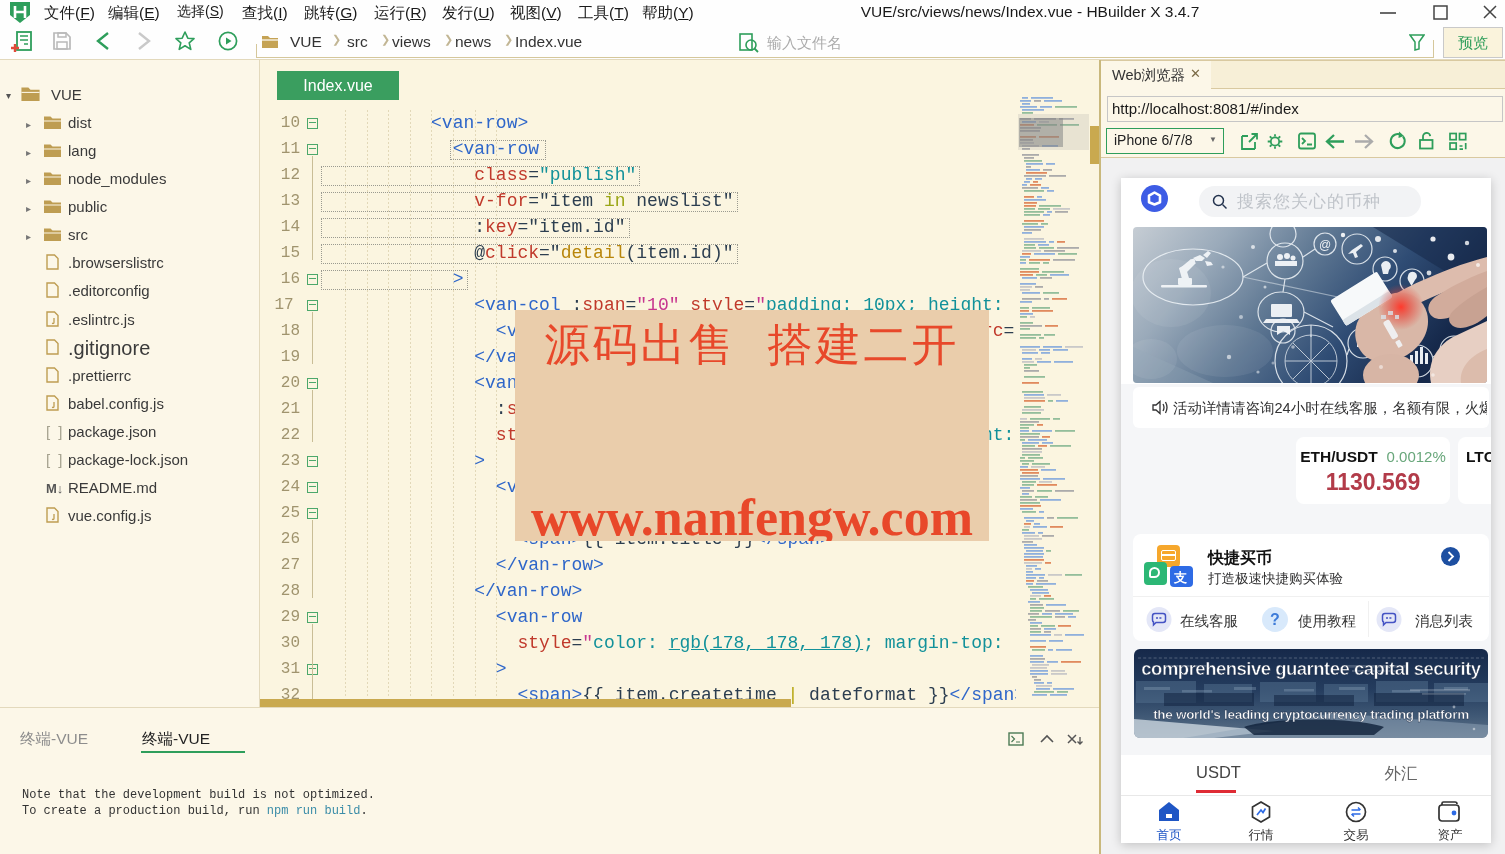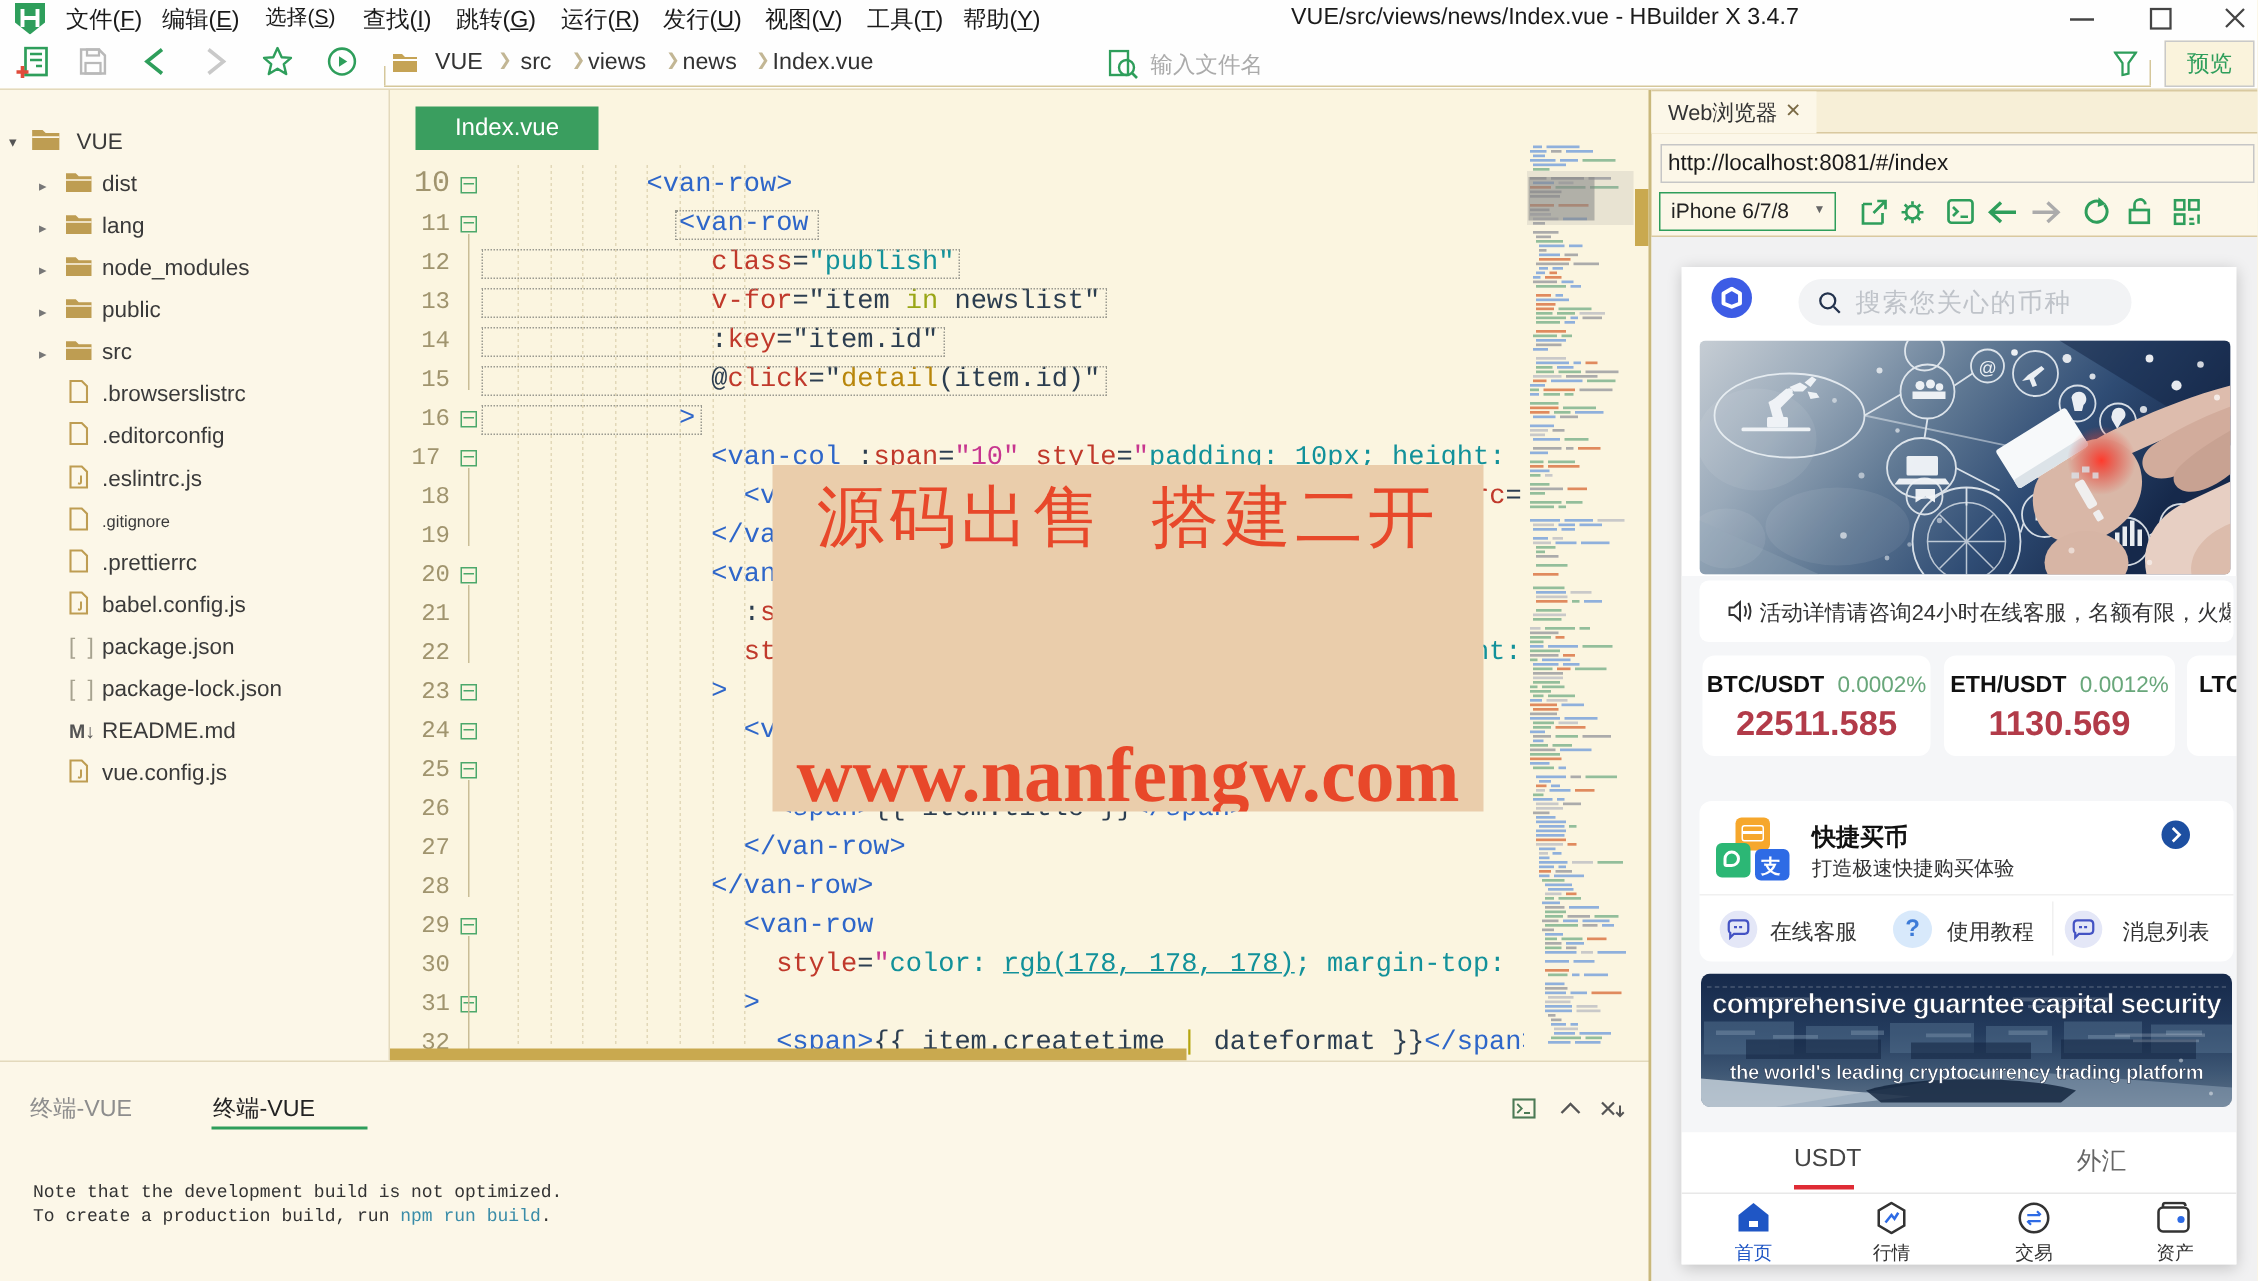--- a/index.html
+++ b/index.html
@@ -120,21 +120,21 @@
     </svg></div>
 <div class="abs" style="left:68px;top:280px;height:22px;line-height:22px;font-size:15px;color:#3a3a3a;">.editorconfig</div>
 <div class="abs" style="left:46px;top:309px;height:22px;line-height:22px;white-space:nowrap;"><svg width="13" height="16" viewBox="0 0 13 16" style="vertical-align:-2px;">
       <path d="M1 1 H8.5 L12 4.5 V15 H1 Z" fill="none" stroke="#BE9D52" stroke-width="1.4"></path>
       <path d="M8 7 V11.5 Q8 12.5 7 12.5 L6 12.2" stroke="#BE9D52" stroke-width="1.3" fill="none"></path>
     </svg></div>
 <div class="abs" style="left:68px;top:309px;height:22px;line-height:22px;font-size:15px;color:#3a3a3a;">.eslintrc.js</div>
 <div class="abs" style="left:46px;top:337px;height:22px;line-height:22px;white-space:nowrap;"><svg width="13" height="16" viewBox="0 0 13 16" style="vertical-align:-2px;">
       <path d="M1 1 H8.5 L12 4.5 V15 H1 Z" fill="none" stroke="#BE9D52" stroke-width="1.4"></path>
     </svg></div>
-<div class="abs" style="left:68px;top:337px;height:22px;line-height:22px;font-size:11px;color:#3a3a3a;">.gitignore</div>
+<div class="abs" style="left:68px;top:337px;height:22px;line-height:22px;font-size:20px;color:#3a3a3a;">.gitignore</div>
 <div class="abs" style="left:46px;top:365px;height:22px;line-height:22px;white-space:nowrap;"><svg width="13" height="16" viewBox="0 0 13 16" style="vertical-align:-2px;">
       <path d="M1 1 H8.5 L12 4.5 V15 H1 Z" fill="none" stroke="#BE9D52" stroke-width="1.4"></path>
     </svg></div>
 <div class="abs" style="left:68px;top:365px;height:22px;line-height:22px;font-size:15px;color:#3a3a3a;">.prettierrc</div>
 <div class="abs" style="left:46px;top:393px;height:22px;line-height:22px;white-space:nowrap;"><svg width="13" height="16" viewBox="0 0 13 16" style="vertical-align:-2px;">
       <path d="M1 1 H8.5 L12 4.5 V15 H1 Z" fill="none" stroke="#BE9D52" stroke-width="1.4"></path>
       <path d="M8 7 V11.5 Q8 12.5 7 12.5 L6 12.2" stroke="#BE9D52" stroke-width="1.3" fill="none"></path>
     </svg></div>
 <div class="abs" style="left:68px;top:393px;height:22px;line-height:22px;font-size:15px;color:#3a3a3a;">babel.config.js</div>
 <div class="abs" style="left:46px;top:421px;height:22px;line-height:22px;white-space:nowrap;"><span style="color:#A6A28F;font-size:15px;letter-spacing:2px;">[ ]</span></div>
@@ -154,21 +154,21 @@
 <div class="abs" style="left:345px;top:110px;width:1px;height:587px;background:repeating-linear-gradient(to bottom,#E2D8B8 0 2px,transparent 2px 4px);"></div>
 <div class="abs" style="left:367px;top:110px;width:1px;height:587px;background:repeating-linear-gradient(to bottom,#E2D8B8 0 2px,transparent 2px 4px);"></div>
 <div class="abs" style="left:388px;top:110px;width:1px;height:587px;background:repeating-linear-gradient(to bottom,#E2D8B8 0 2px,transparent 2px 4px);"></div>
 <div class="abs" style="left:410px;top:110px;width:1px;height:587px;background:repeating-linear-gradient(to bottom,#E2D8B8 0 2px,transparent 2px 4px);"></div>
 <div class="abs" style="left:431px;top:110px;width:1px;height:587px;background:repeating-linear-gradient(to bottom,#E2D8B8 0 2px,transparent 2px 4px);"></div>
 <div class="abs" style="left:453px;top:110px;width:1px;height:587px;background:repeating-linear-gradient(to bottom,#E2D8B8 0 2px,transparent 2px 4px);"></div>
 <div class="abs" style="left:475px;top:110px;width:1px;height:587px;background:repeating-linear-gradient(to bottom,#E2D8B8 0 2px,transparent 2px 4px);"></div>
 <div class="abs" style="left:496px;top:110px;width:1px;height:587px;background:repeating-linear-gradient(to bottom,#E2D8B8 0 2px,transparent 2px 4px);"></div>
 <style></style>
 <div class="abs mono" style="left:323px;top:110px;width:693px;height:26px;line-height:26px;font-size:18px;white-space:pre;overflow:hidden;">          <span style="color:#2E66C9;">&lt;van-row&gt;</span></div>
-<div class="abs mono" style="left:268px;top:110px;width:32px;height:26px;line-height:26px;font-size:20px;color:#A0946E;text-align:right;font-family:Liberation Mono, monospace;">10</div>
+<div class="abs mono" style="left:268px;top:110px;width:32px;height:26px;line-height:26px;font-size:16px;color:#A0946E;text-align:right;font-family:Liberation Mono, monospace;">10</div>
 <div class="abs mono" style="left:323px;top:136px;width:693px;height:26px;line-height:26px;font-size:18px;white-space:pre;overflow:hidden;">            <span style="color:#2E66C9;">&lt;van-row</span></div>
 <div class="abs mono" style="left:268px;top:136px;width:32px;height:26px;line-height:26px;font-size:16px;color:#A0946E;text-align:right;">11</div>
 <div class="abs mono" style="left:323px;top:162px;width:693px;height:26px;line-height:26px;font-size:18px;white-space:pre;overflow:hidden;">              <span style="color:#C0392B;">class</span><span style="color:#2C3E50;">=</span><span style="color:#12919A;">"publish"</span></div>
 <div class="abs mono" style="left:268px;top:162px;width:32px;height:26px;line-height:26px;font-size:16px;color:#A0946E;text-align:right;">12</div>
 <div class="abs mono" style="left:323px;top:188px;width:693px;height:26px;line-height:26px;font-size:18px;white-space:pre;overflow:hidden;">              <span style="color:#C0392B;">v-for</span><span style="color:#2C3E50;">="item </span><span style="color:#9AA616;">in</span><span style="color:#2C3E50;"> newslist"</span></div>
 <div class="abs mono" style="left:268px;top:188px;width:32px;height:26px;line-height:26px;font-size:16px;color:#A0946E;text-align:right;">13</div>
 <div class="abs mono" style="left:323px;top:214px;width:693px;height:26px;line-height:26px;font-size:18px;white-space:pre;overflow:hidden;">              <span style="color:#2C3E50;">:</span><span style="color:#C0392B;">key</span><span style="color:#2C3E50;">="item.id"</span></div>
 <div class="abs mono" style="left:268px;top:214px;width:32px;height:26px;line-height:26px;font-size:16px;color:#A0946E;text-align:right;">14</div>
 <div class="abs mono" style="left:323px;top:240px;width:693px;height:26px;line-height:26px;font-size:18px;white-space:pre;overflow:hidden;">              <span style="color:#2C3E50;">@</span><span style="color:#C0392B;">click</span><span style="color:#2C3E50;">="</span><span style="color:#B8860B;">detail</span><span style="color:#2C3E50;">(item.id)"</span></div>
 <div class="abs mono" style="left:268px;top:240px;width:32px;height:26px;line-height:26px;font-size:16px;color:#A0946E;text-align:right;">15</div>
@@ -728,24 +728,20 @@
         <circle cx="300" cy="148" r="1.8" opacity="0.5"></circle>
 </g>
 </svg>
 <div class="abs" style="left:0;top:206px;width:370px;height:371px;background:#F5F6F8;"></div>
 <div class="abs" style="left:12px;top:209px;width:356px;height:41px;border-radius:6px;background:#fff;overflow:hidden;"></div>
 <svg class="abs" style="left:31px;top:222px;" width="16" height="15" viewBox="0 0 16 15">
       <path d="M1 5 H4 L8 1.5 V13.5 L4 10 H1 Z" fill="none" stroke="#323233" stroke-width="1.3"></path>
       <path d="M11 4 Q13 7.5 11 11 M13.5 2 Q16.5 7.5 13.5 13" fill="none" stroke="#323233" stroke-width="1.3"></path>
     </svg>
 <div class="abs" style="left:52px;top:221px;width:314px;font-size:14.5px;color:#323233;white-space:nowrap;overflow:hidden;">活动详情请咨询24小时在线客服，名额有限，火爆</div>
-<div class="abs" style="left:14px;top:259px;width:152px;height:67px;border-radius:8px;background:#fff;overflow:hidden;">
-      <div style="margin-top:11px;text-align:center;white-space:nowrap;"><span style="font-size:15.5px;font-weight:bold;color:#111;">BTC/USDT</span>&nbsp; <span style="font-size:15px;color:#69A77B;">0.0002%</span></div>
-      <div style="margin-top:3px;text-align:center;font-size:23px;font-weight:bold;color:#B23B49;white-space:nowrap;">22511.585</div>
-    </div>
 <div class="abs" style="left:175px;top:259px;width:154px;height:67px;border-radius:8px;background:#fff;overflow:hidden;">
       <div style="margin-top:11px;text-align:center;white-space:nowrap;"><span style="font-size:15.5px;font-weight:bold;color:#111;">ETH/USDT</span>&nbsp; <span style="font-size:15px;color:#69A77B;">0.0012%</span></div>
       <div style="margin-top:3px;text-align:center;font-size:23px;font-weight:bold;color:#B23B49;white-space:nowrap;">1130.569</div>
     </div>
 <div class="abs" style="left:337px;top:259px;width:33px;height:67px;border-radius:8px 0 0 8px;background:#fff;overflow:hidden;">
       <div style="margin-top:11px;margin-left:8px;font-size:15.5px;font-weight:bold;color:#111;white-space:nowrap;">LTC/USDT</div>
     </div>
 <div class="abs" style="left:12px;top:356px;width:356px;height:107px;border-radius:8px;background:#fff;"></div>
 <div class="abs" style="left:36px;top:367px;width:23px;height:22px;border-radius:4px;background:#F6A72C;"></div>
 <div class="abs" style="left:40px;top:372px;width:15px;height:11px;border-radius:2px;border:1.6px solid #fff;"></div>

